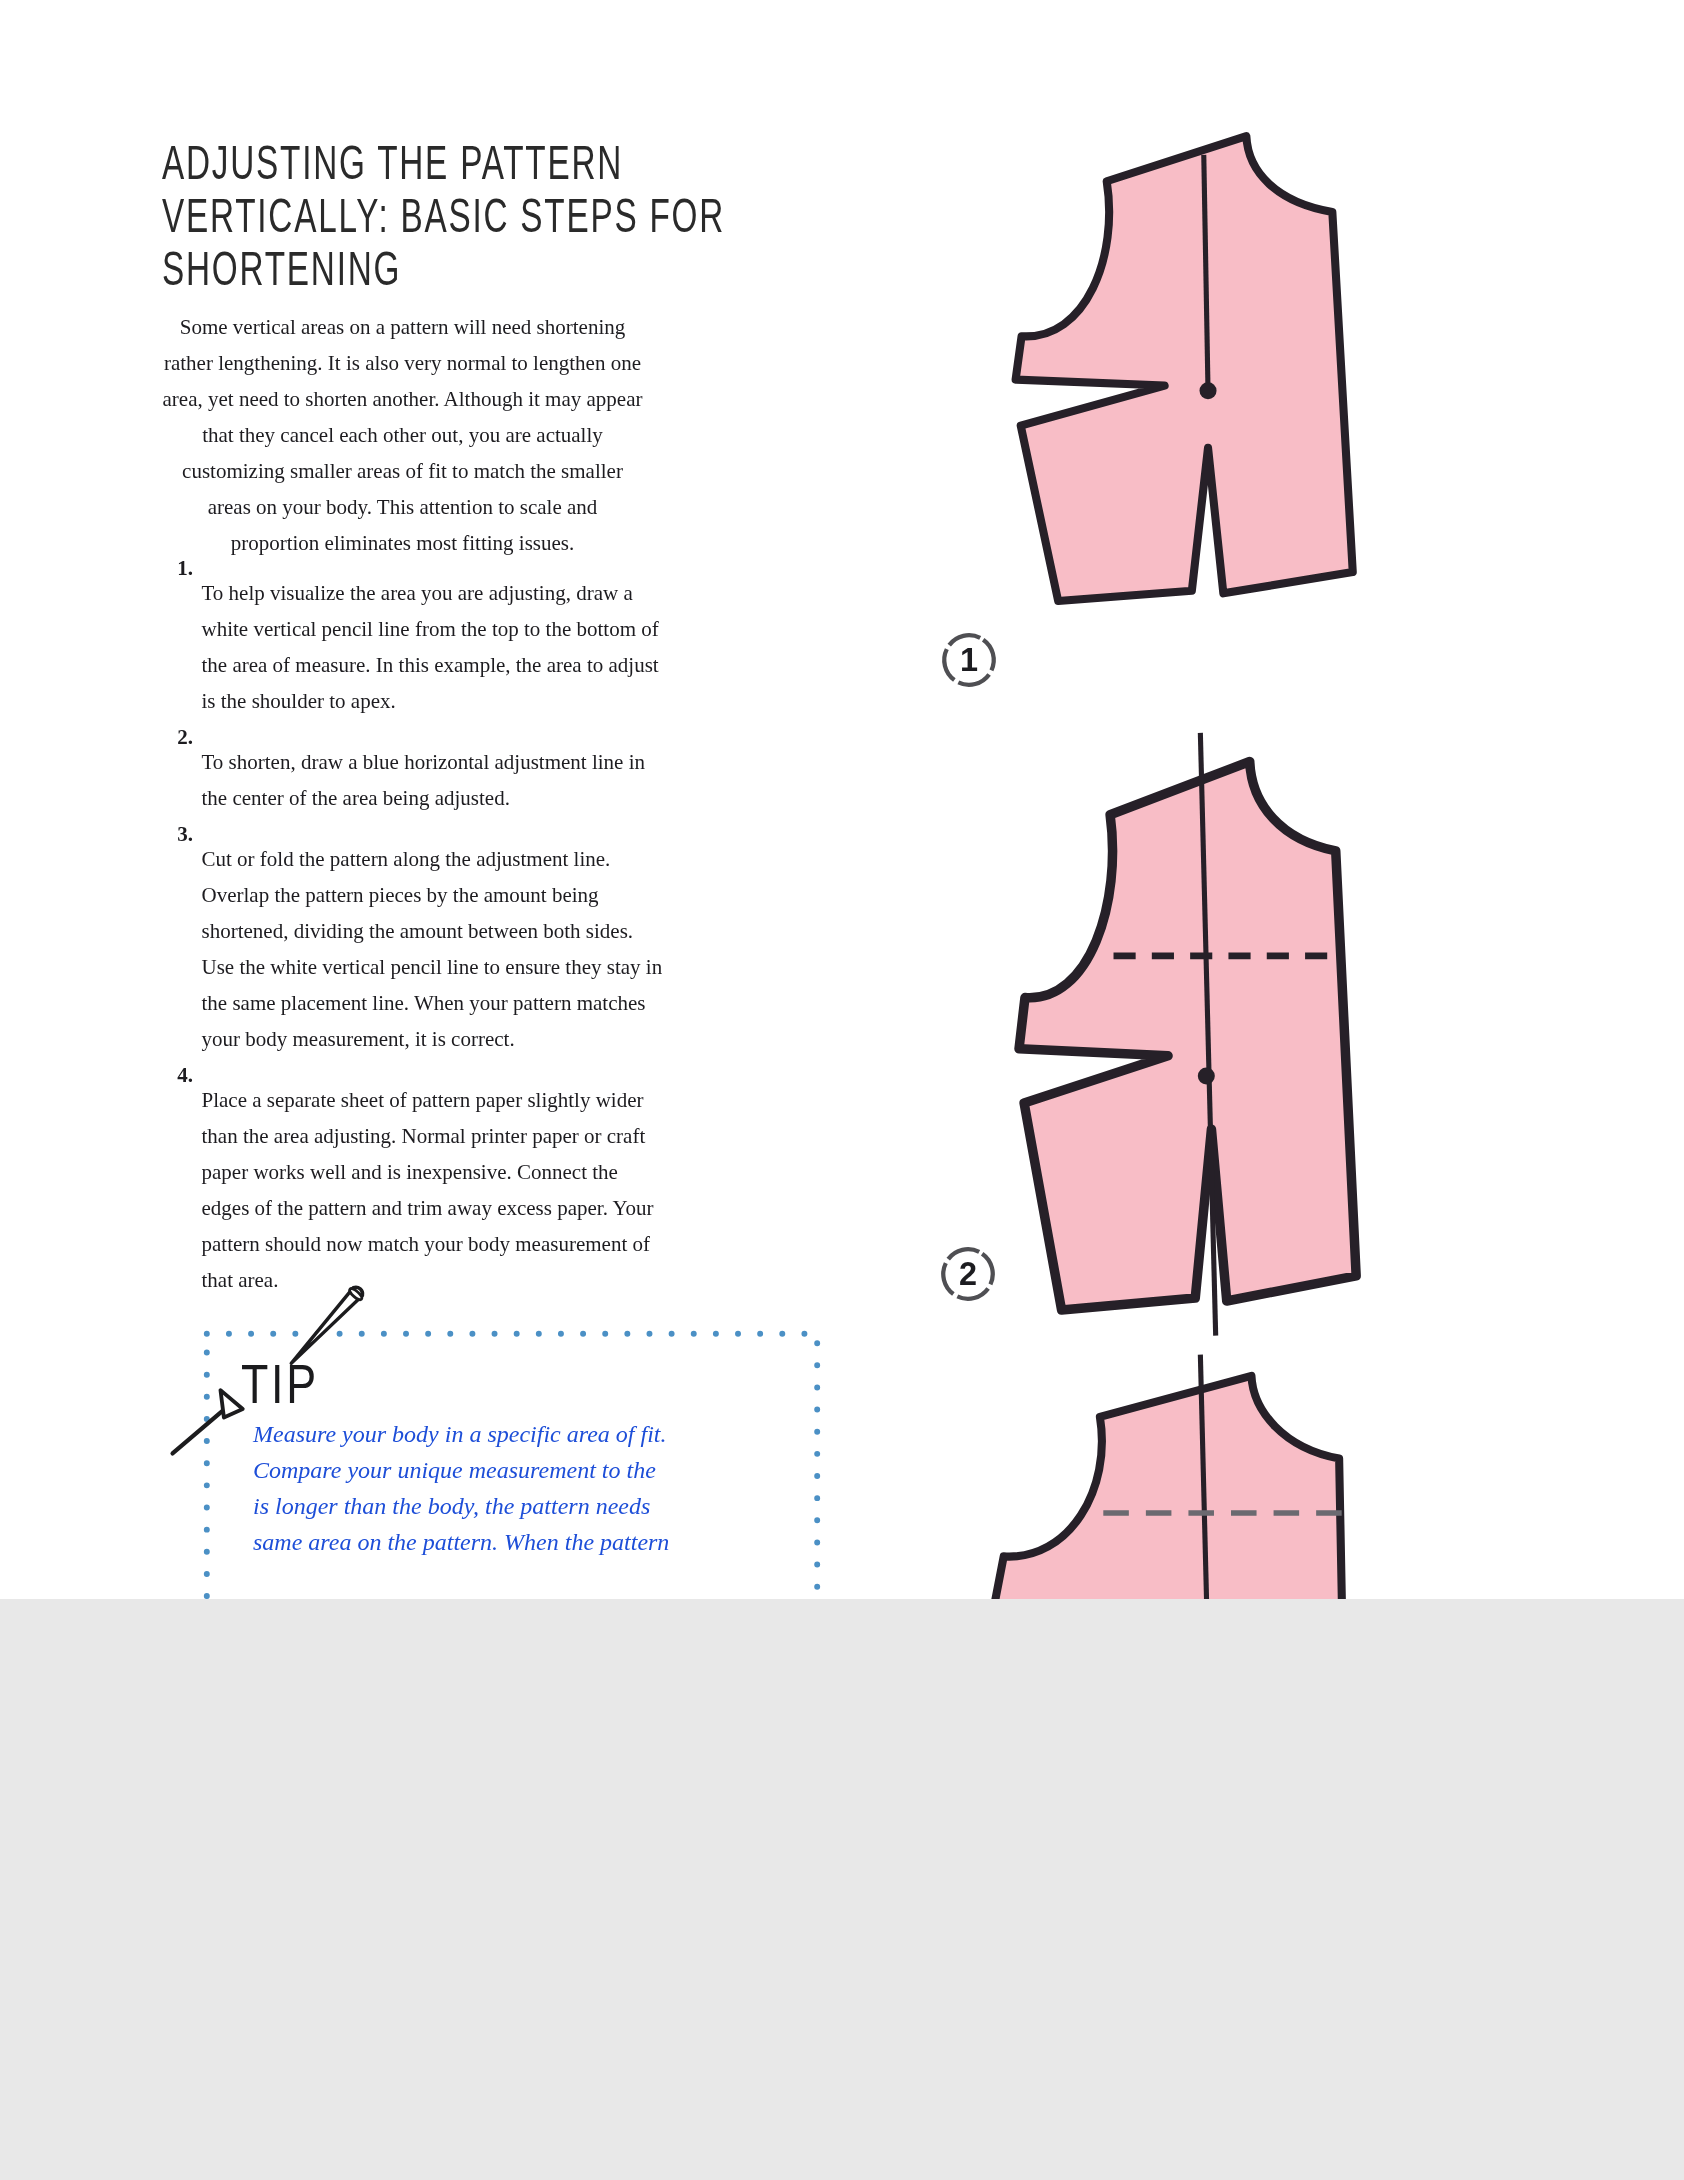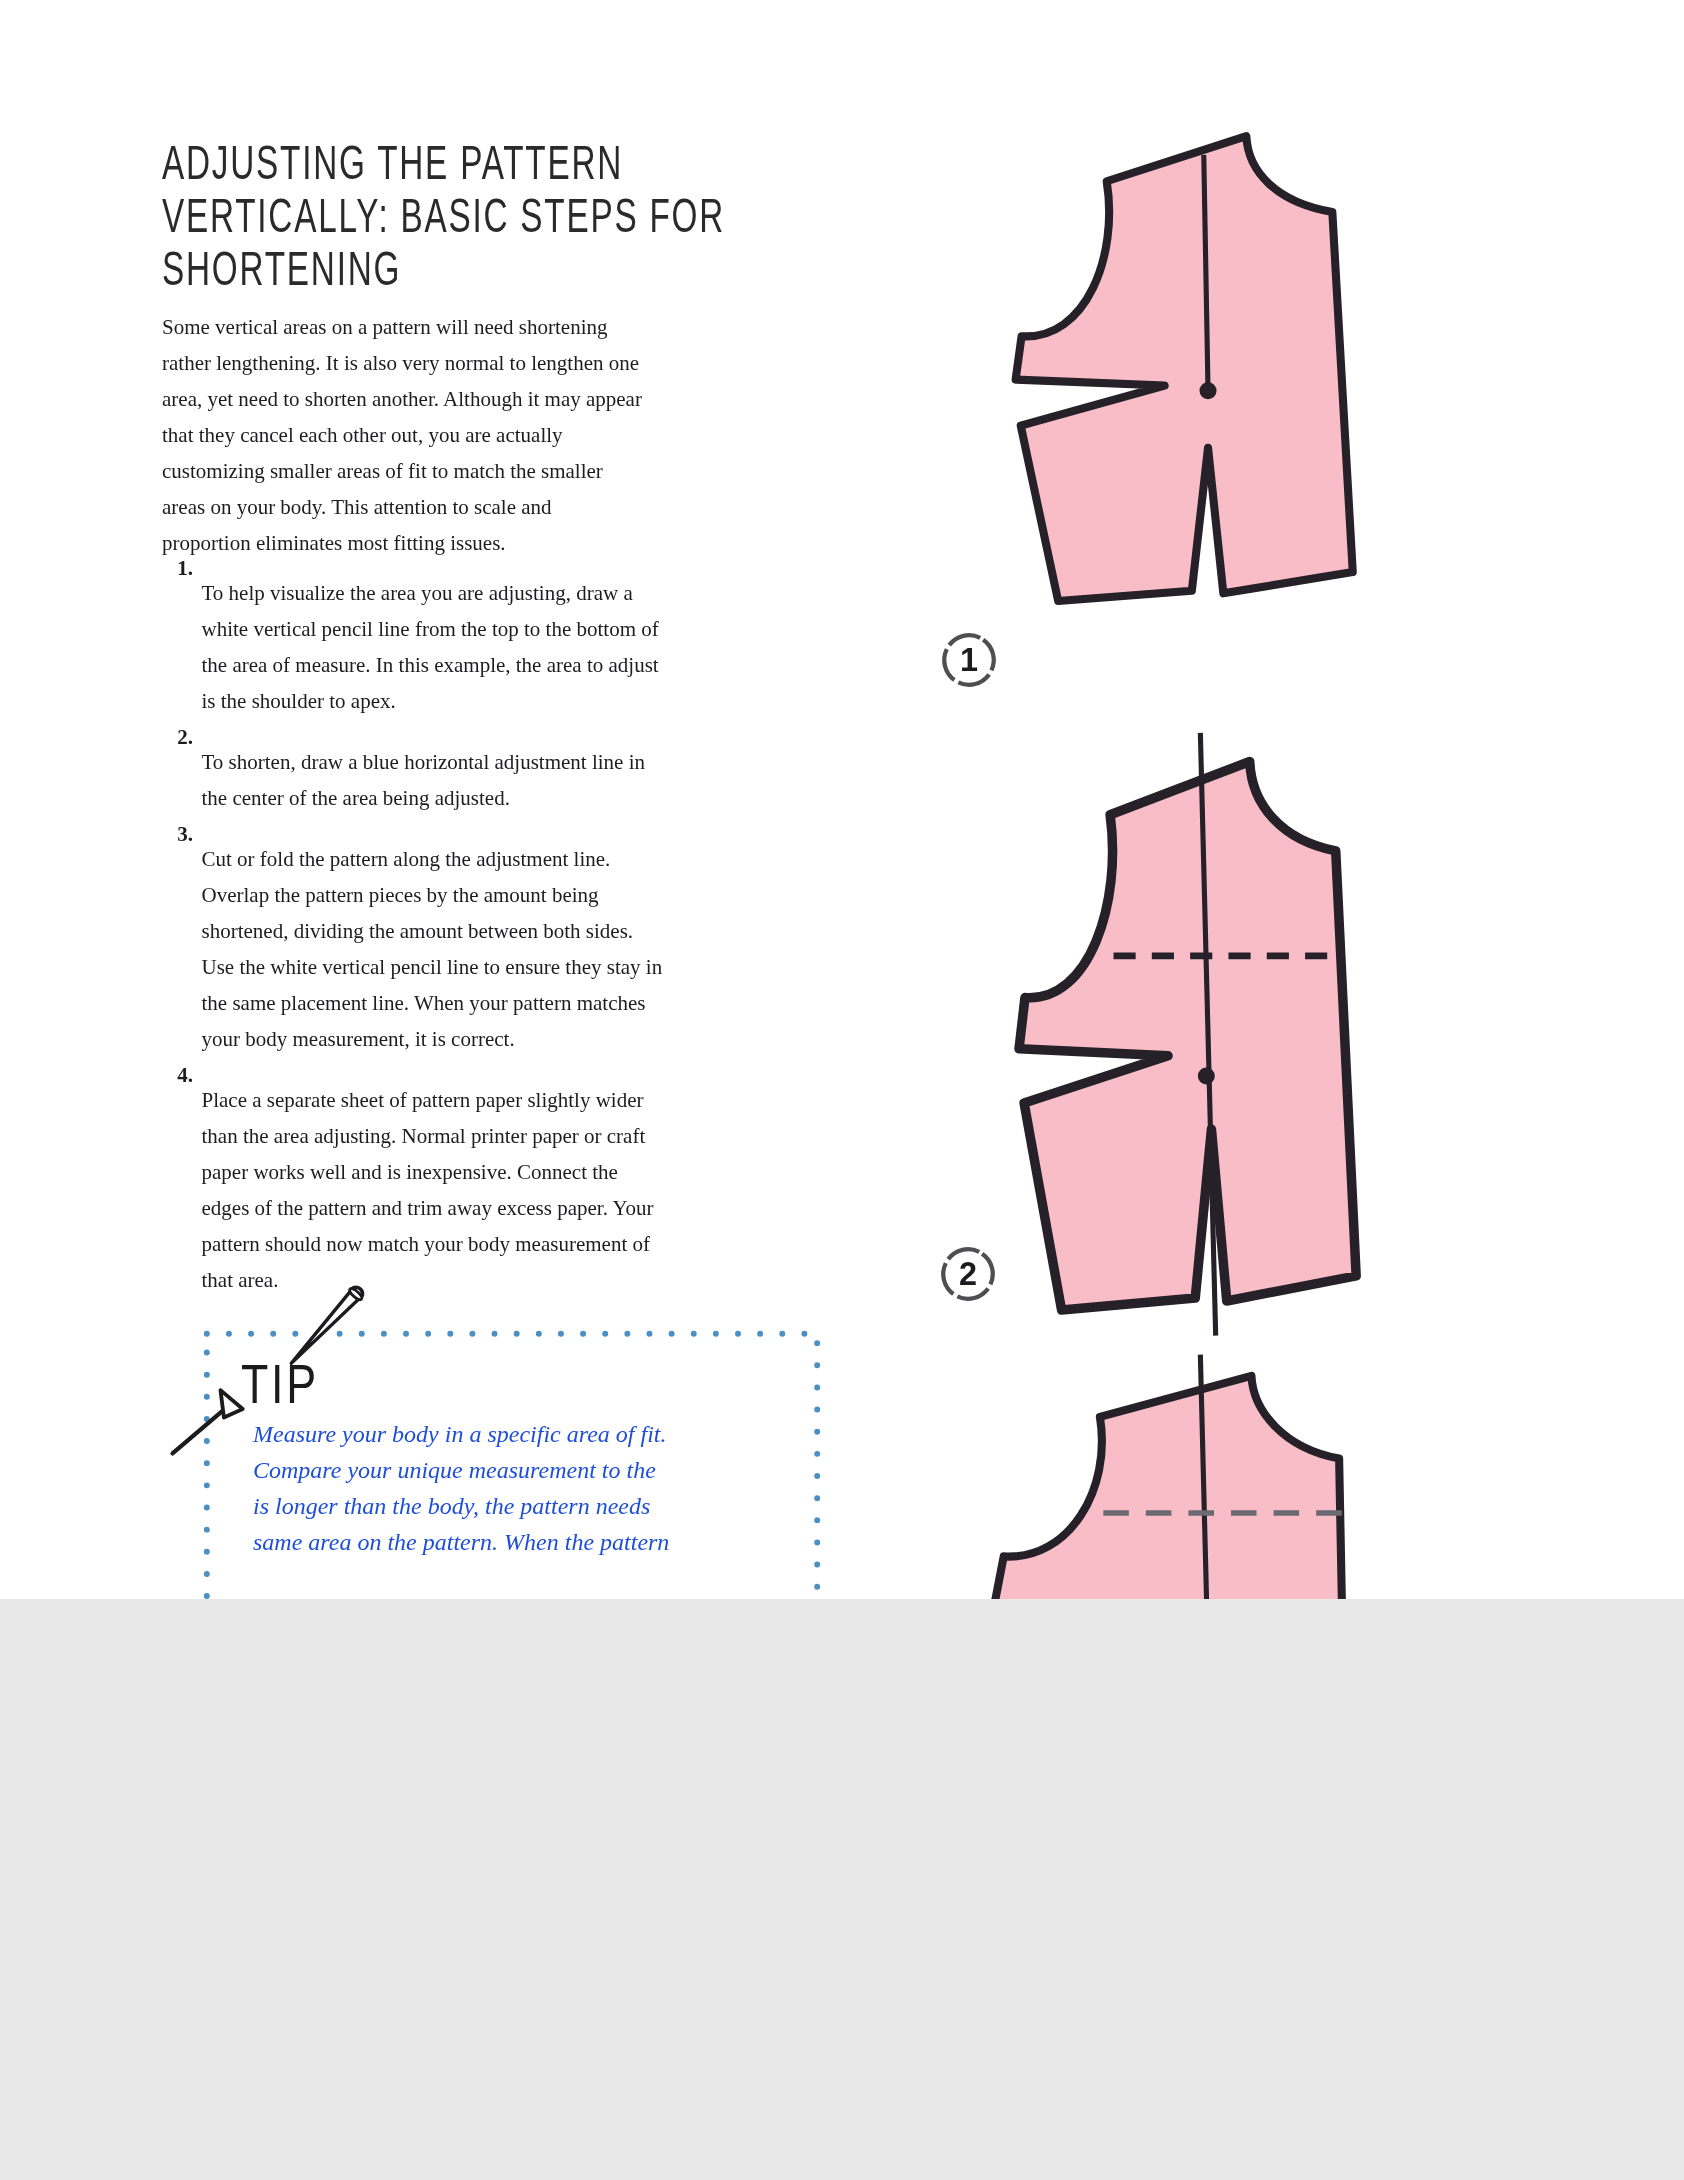--- a/index.html
+++ b/index.html
@@ -9,21 +9,21 @@
   }
   
   .heading{
     position:absolute;left:162px;top:136px;width:647px;
     font-family:"Liberation Sans",sans-serif;font-weight:400;
     font-size:49px;line-height:53px;letter-spacing:2.6px;color:#2a2a2a;
     transform:scaleX(0.68);transform-origin:left top;white-space:nowrap;
   }
   .intro{
     position:absolute;left:162px;top:288px;width:481px;
-    font-size:21px;line-height:36px;
+    font-size:21px;line-height:36px;text-align:center;
   }
   .steps{position:absolute;left:162px;top:550px;width:528px;}
   .step{display:flex;align-items:flex-start;}
   .step .num{
     flex:0 0 31px;text-align:right;font-weight:bold;font-size:21px;line-height:36px;
     padding-right:8.5px;
   }
   .step .txt{flex:0 0 464px;font-size:21px;line-height:36px;margin-top:25px;}
   
   .tipbox{position:absolute;left:200px;top:1327px;width:624px;height:298px;}

